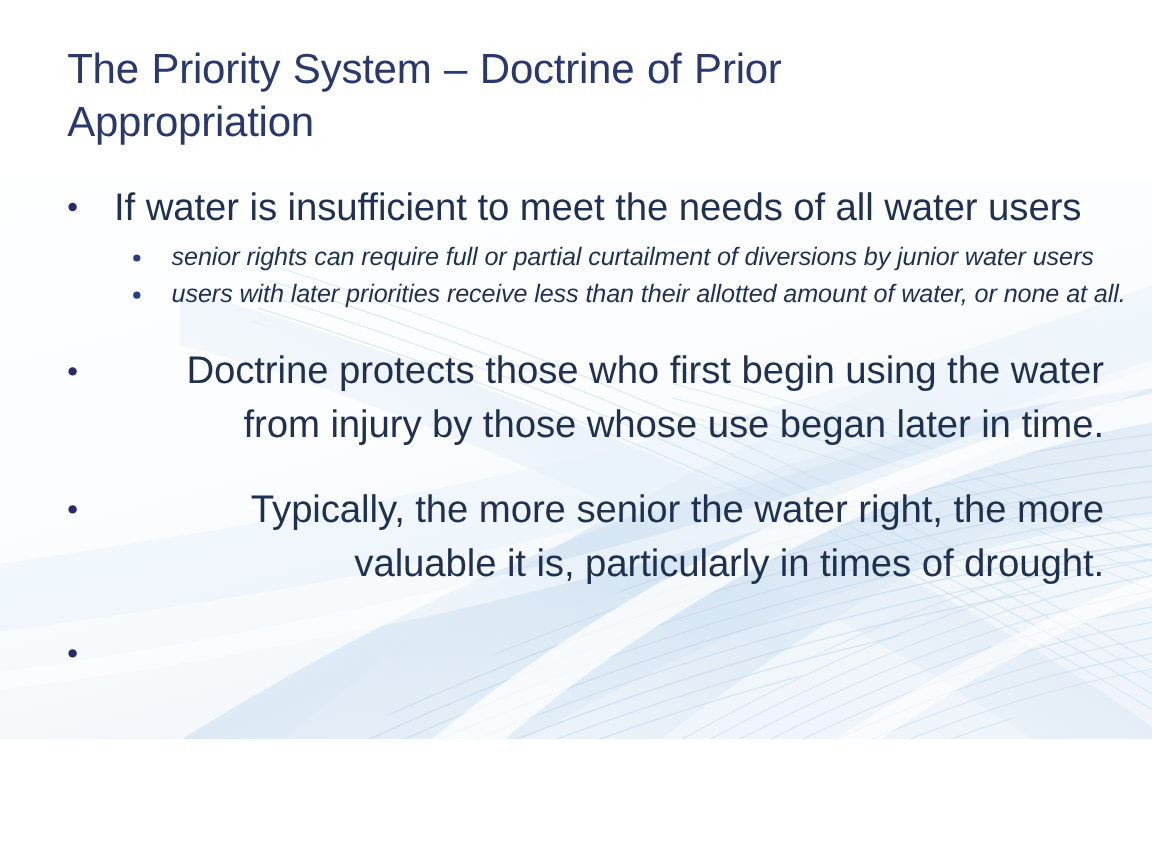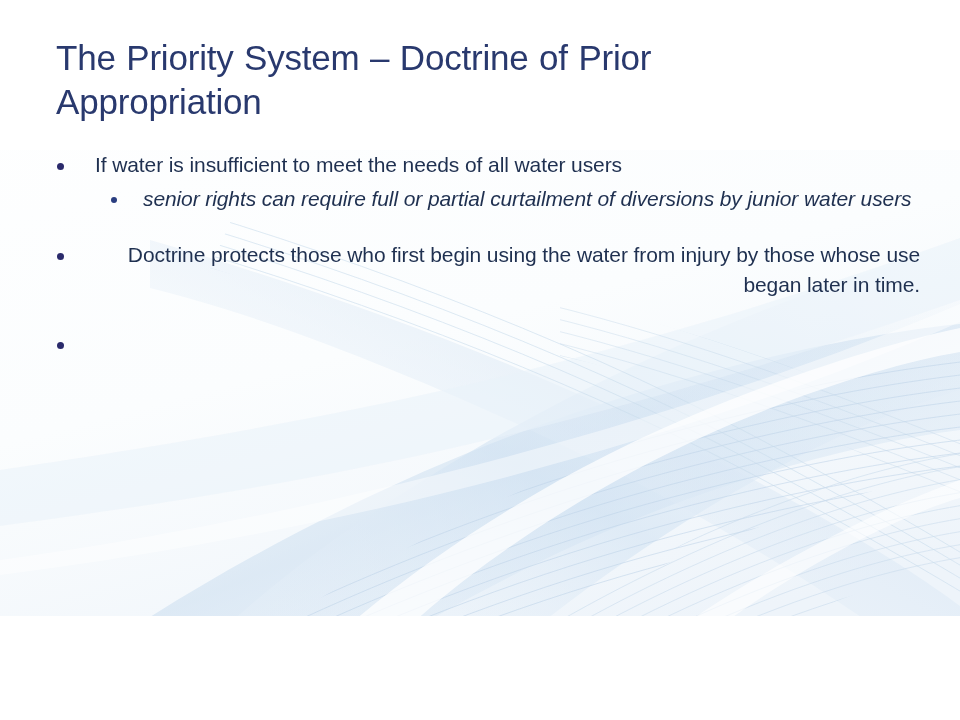--- a/index.html
+++ b/index.html
@@ -67,21 +67,21 @@
     list-style: none;
     margin: 0;
     padding: 0;
   }
 
   li.b1 {
     position: relative;
     padding-left: 95px;
     padding-right: 40px;
     margin: 0 0 6px 0;
-    font-size: 21px;
+    font-size: 32px;
     line-height: 1.40;
     color: #1F3050;
     font-weight: 400;
     letter-spacing: -0.1px;
   }
   li.b1 > .dot {
     position: absolute;
     left: 57px;
     top: 0.60em;
     width: 7px;
@@ -262,27 +262,35 @@
         <li class="b1 tight">
           <span class="dot"></span>
           <span>If water is insufficient to meet the needs of all water users</span>
         </li>
 
         <ul class="lvl2">
           <li class="b2">
             <span class="dot"></span>
             <span>senior rights can require full or partial curtailment of diversions by junior water users</span>
           </li>
+          <li class="b2">
+            <span class="dot"></span>
+            <span>users with later priorities receive less than their allotted amount of water, or none at all.</span>
+          </li>
         </ul>
 
         <li class="b1 spaced">
           <span class="dot"></span>
           <span>Doctrine protects those who first begin using the water from injury by those whose use began later in time.</span>
         </li>
 
+        <li class="b1 spaced">
+          <span class="dot"></span>
+          <span>Typically, the more senior the water right, the more valuable it is, particularly in times of drought.</span>
+        </li>
 
         <li class="b1 empty">
           <span class="dot"></span>
           <span></span>
         </li>
 
       </ul>
     </div>
 
   </div>

